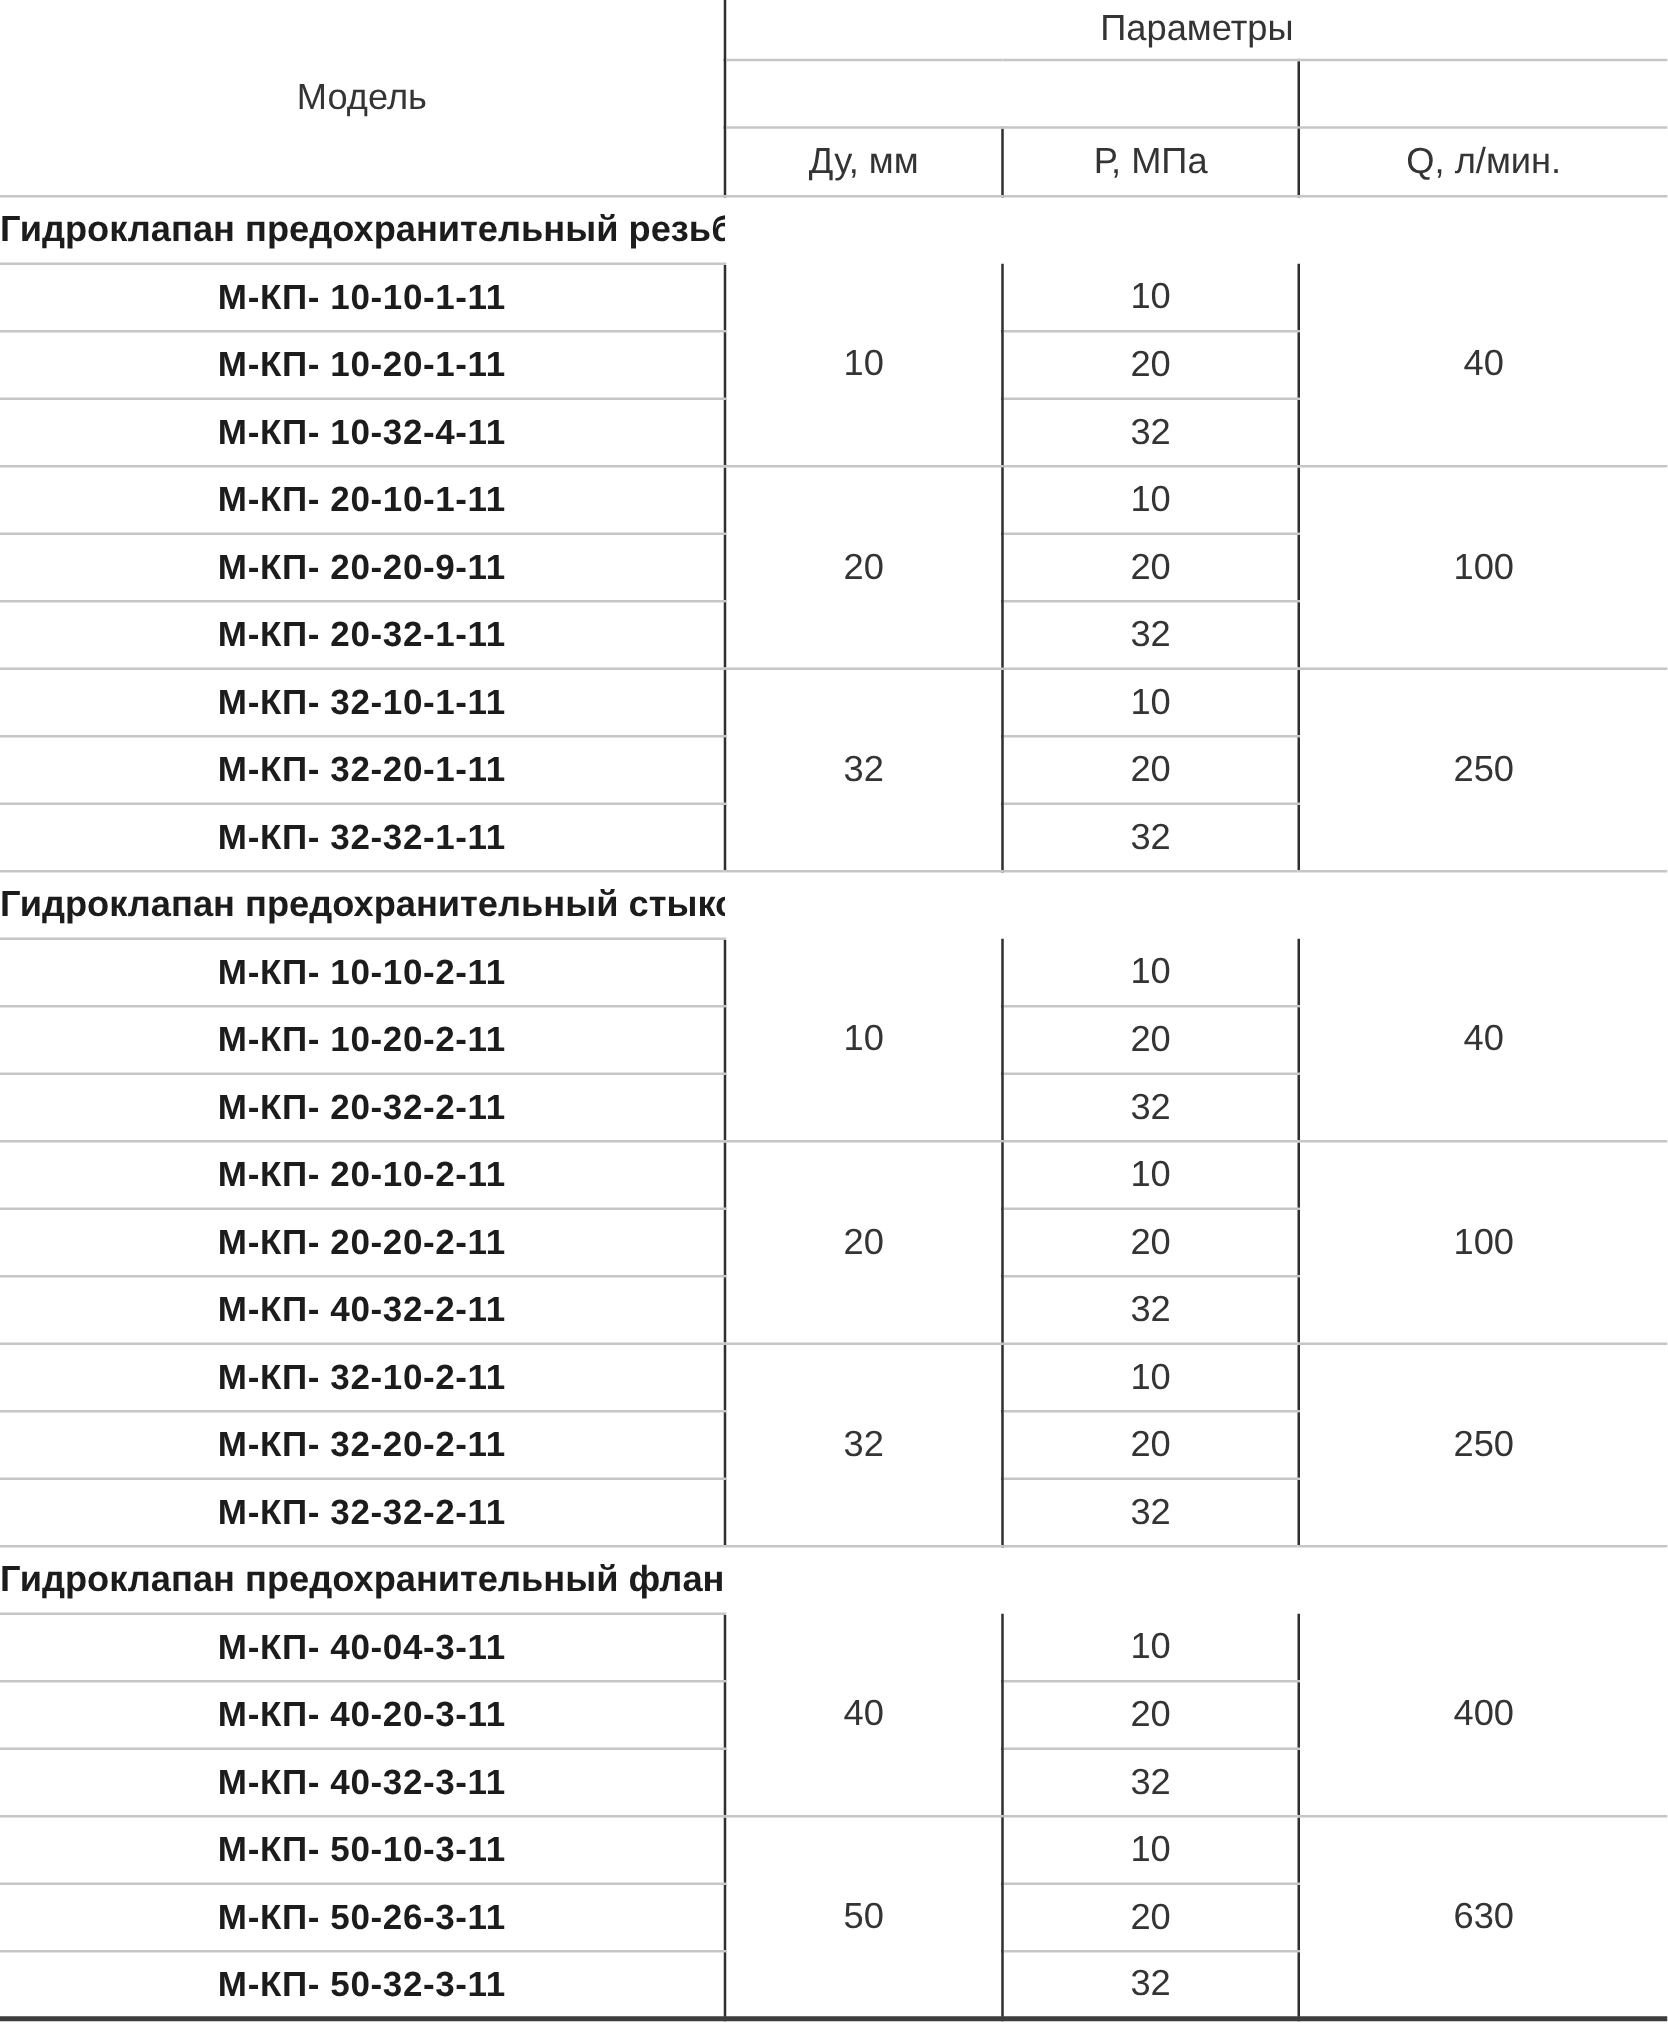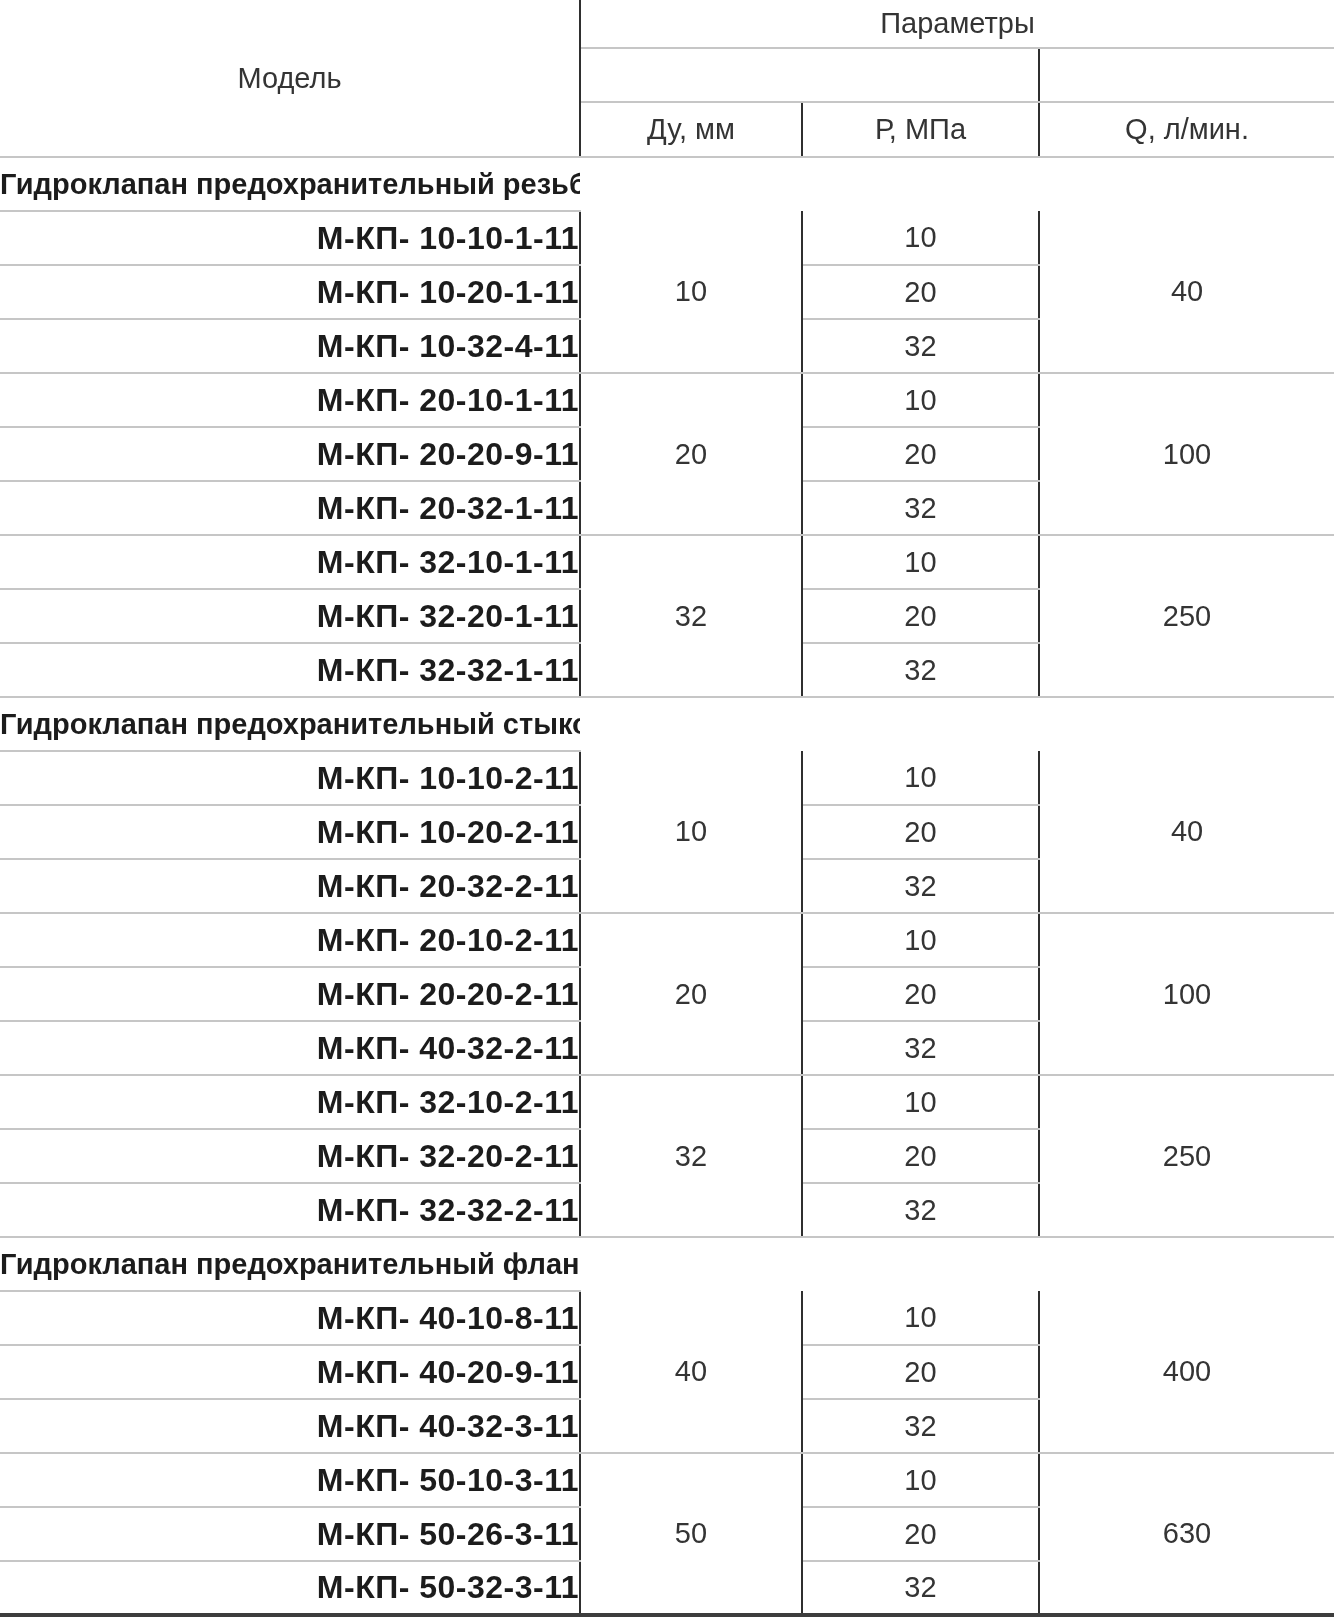--- a/index.html
+++ b/index.html
@@ -33,24 +33,23 @@
   }
   tr{height:54px;}
   tr.hrow1{height:48px;}
   tr.hrow2{height:54px;}
   tr.hrow3{height:55px;}
   tr.section-title-row{height:54px;}
   td.v{border-right:2px solid var(--dark);margin-top:33px;}
   td.hb{border-bottom:2px solid var(--light);}
   td.model{
     font-weight:bold;
-    font-size:32px;
+    font-size:28px;
     color:var(--text-bold);
     letter-spacing:0.5px;
-    text-align:right;
   }
   tr.section-title-row td{
     font-weight:bold;
     font-size:29px;
     color:var(--text-bold);
   }
 </style>
 </head>
 <body>
 
@@ -162,27 +161,27 @@
         <td class="v hb">20</td>
       </tr>
       <tr>
         <td class="v model hb">М-КП- 32-32-2-11</td>
         <td class="v hb">32</td>
       </tr>
       <tr class="section-title-row">
         <td class="hb">Гидроклапан предохранительный фланцевого исполнения</td>
       </tr>
       <tr>
-        <td class="v model hb">М-КП- 40-10-8-11</td>
+        <td class="v model hb">М-КП- 40-04-3-11</td>
         <td class="v hb" rowspan="3">40</td>
         <td class="v hb">10</td>
         <td class="hb" rowspan="3">400</td>
       </tr>
       <tr>
-        <td class="v model hb">М-КП- 40-20-9-11</td>
+        <td class="v model hb">М-КП- 40-20-3-11</td>
         <td class="v hb">20</td>
       </tr>
       <tr>
         <td class="v model hb">М-КП- 40-32-3-11</td>
         <td class="v hb">32</td>
       </tr>
       <tr>
         <td class="v model hb">М-КП- 50-10-3-11</td>
         <td class="v" rowspan="3">50</td>
         <td class="v hb">10</td>

